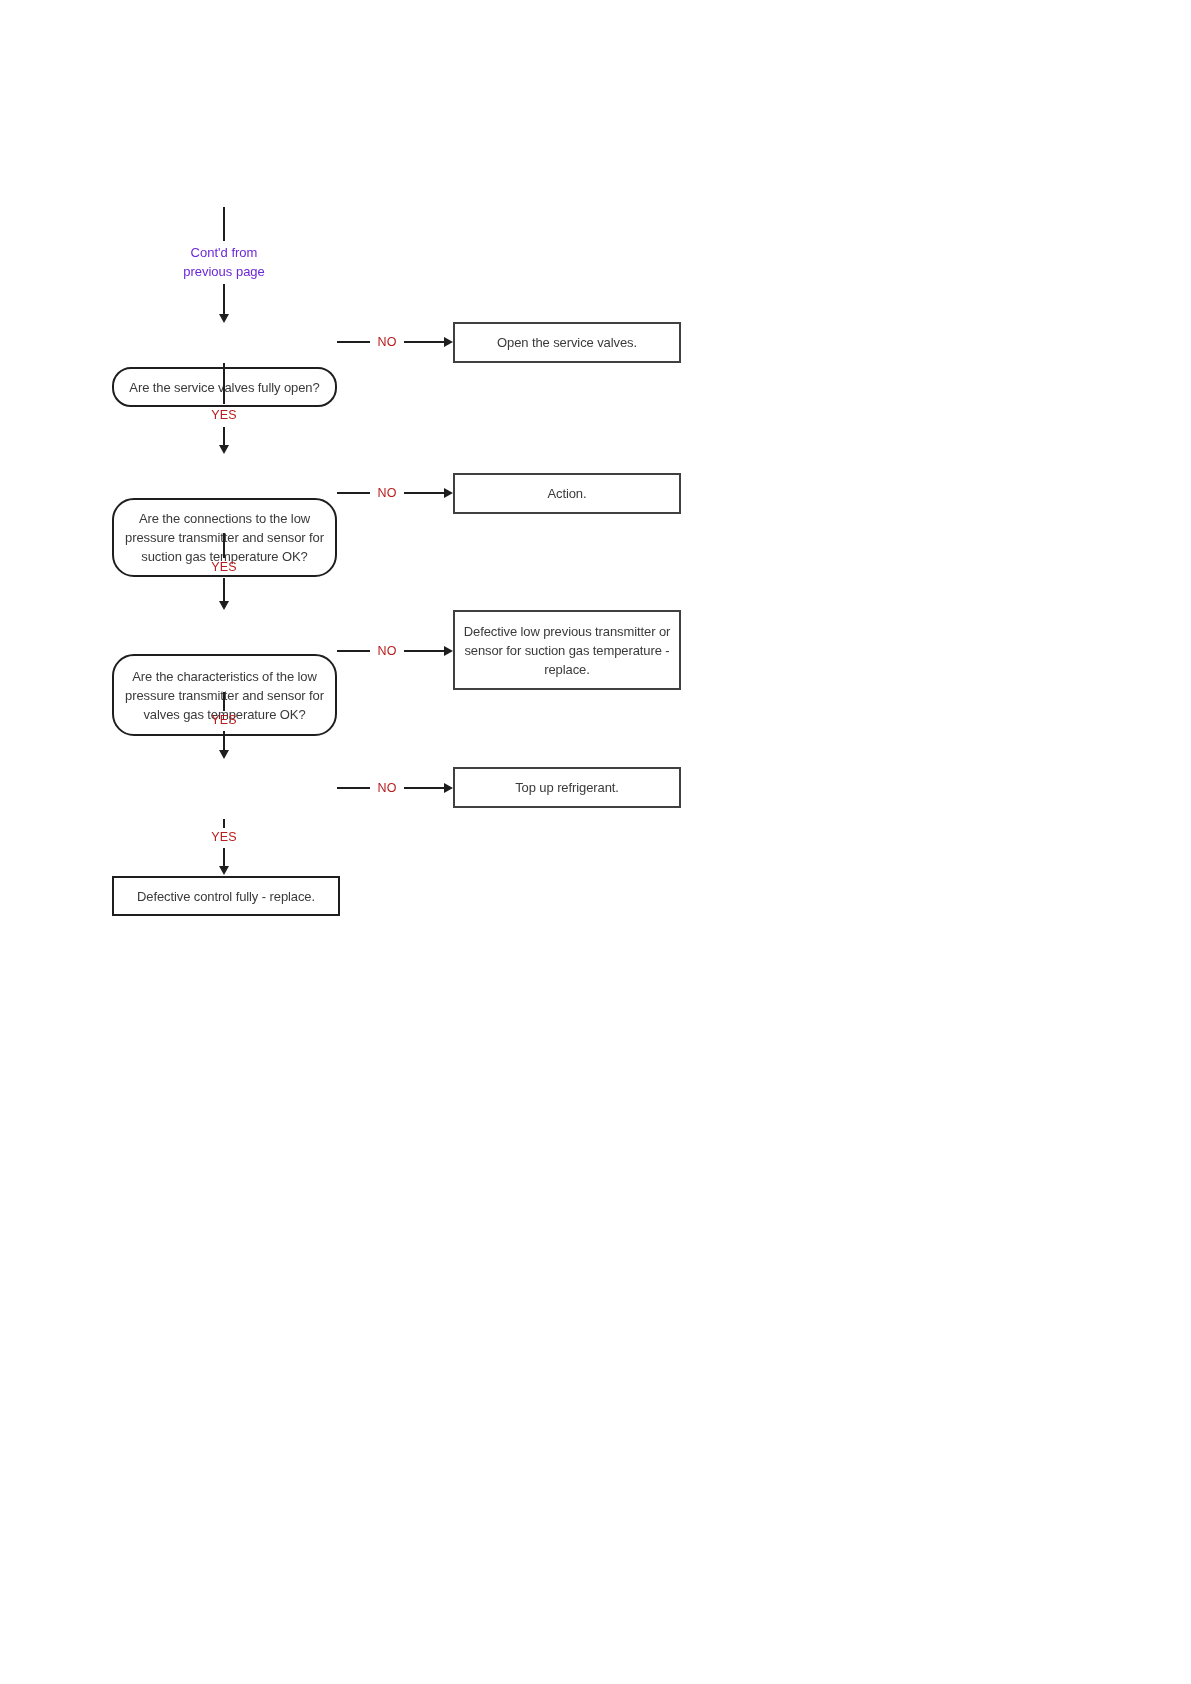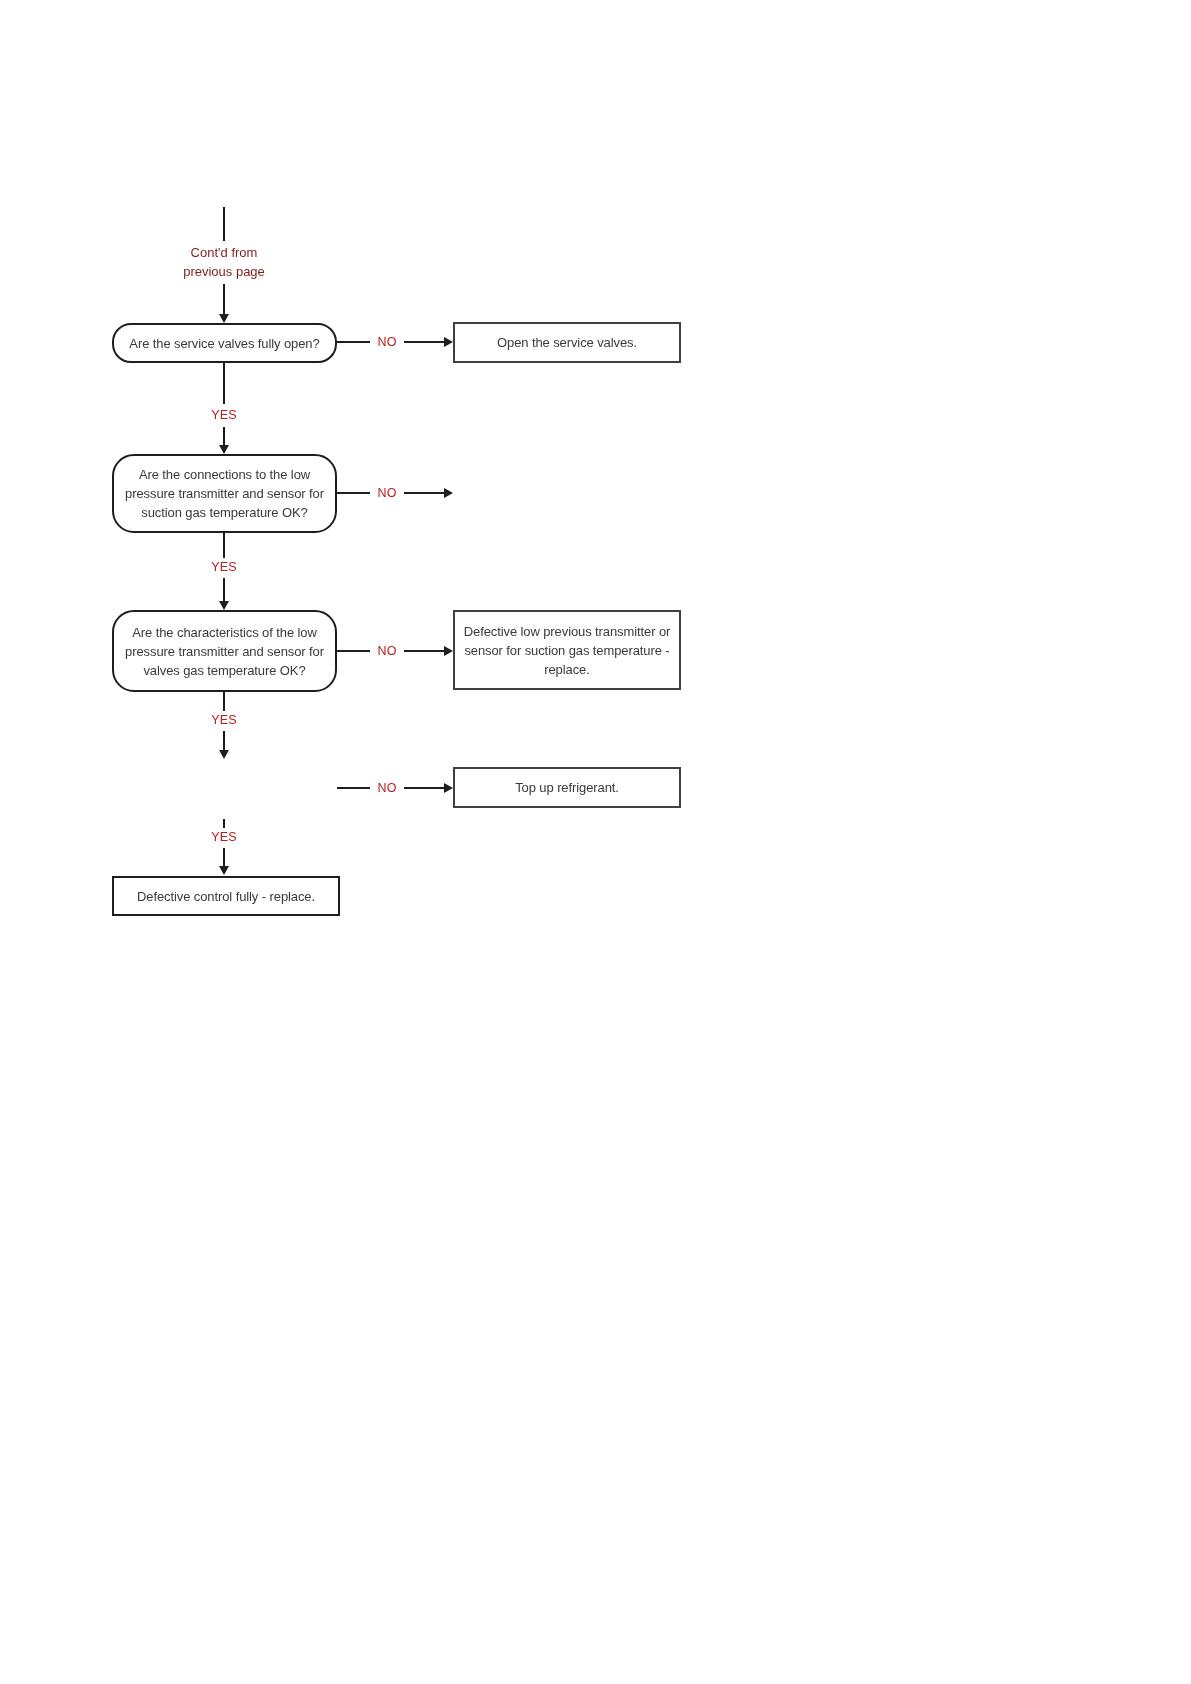--- a/index.html
+++ b/index.html
@@ -16,41 +16,41 @@
   }
   .arrow-right {
     position:absolute; width:0; height:0;
     border-top:5px solid transparent; border-bottom:5px solid transparent;
     border-left:9px solid #1e1e1e;
   }
   .qbox {
     position:absolute; left:112px; width:225px; box-sizing:border-box;
     border:2px solid #1e1e1e; border-radius:20px; background:#ffffff;
     display:flex; align-items:center; justify-content:center; text-align:center;
-    font-size:13px; line-height:19px; letter-spacing:-0.1px; padding:12px 6px;
+    font-size:13px; line-height:19px; letter-spacing:-0.1px; padding:12px 6px;margin-top:44px;
   }
   .abox {
     position:absolute; left:453px; width:228px; box-sizing:border-box;
     border:2px solid #404040; background:#ffffff;
     display:flex; align-items:center; justify-content:center; text-align:center;
     font-size:13px; line-height:19px; letter-spacing:-0.1px; padding:0 6px;
   }
   .fbox {
     position:absolute; left:112px; width:228px; box-sizing:border-box;
     border:2px solid #1e1e1e; background:#ffffff;
     display:flex; align-items:center; justify-content:center; text-align:center;
     font-size:13px; line-height:19px; letter-spacing:-0.1px; padding:0 6px;
   }
   .branch-label {
     position:absolute; font-size:12.5px; color:#b91c1c; text-align:center;
     line-height:16px; letter-spacing:0.2px;
   }
   .entry-label {
     position:absolute; left:144px; top:243px; width:160px; text-align:center;
-    font-size:13px; line-height:19px; color:#7f1d1d;
+    font-size:13px; line-height:19px; color:#6d28d9;
   }
 </style>
 </head>
 <body>
 
 <div class="page">
 
   <div class="vline" style="top:207px;height:34px"></div>
   <div class="entry-label">
     <div>Cont'd from</div>
@@ -75,20 +75,23 @@
   <div class="vline" style="top:427px;height:18px"></div>
   <div class="arrow-down" style="top:445px"></div>
 
   <div class="qbox" style="top:454px;height:79px;border-radius:22px">
     <span>Are the connections to the low pressure transmitter and sensor for suction gas temperature OK?</span>
   </div>
   <div class="hseg" style="left:337px;top:492px;width:33px"></div>
   <div class="branch-label" style="left:370px;top:485px;width:34px">NO</div>
   <div class="hseg" style="left:404px;top:492px;width:40px"></div>
   <div class="arrow-right" style="left:444px;top:488px"></div>
+  <div class="abox" style="top:473px;height:41px">
+    <span>Action.</span>
+  </div>
 
   <div class="vline" style="top:533px;height:25px"></div>
   <div class="branch-label" style="left:194px;top:559px;width:60px">YES</div>
   <div class="vline" style="top:578px;height:23px"></div>
   <div class="arrow-down" style="top:601px"></div>
 
   <div class="qbox" style="top:610px;height:82px;border-radius:22px">
     <span>Are the characteristics of the low pressure transmitter and sensor for valves gas temperature OK?</span>
   </div>
   <div class="hseg" style="left:337px;top:650px;width:33px"></div>

